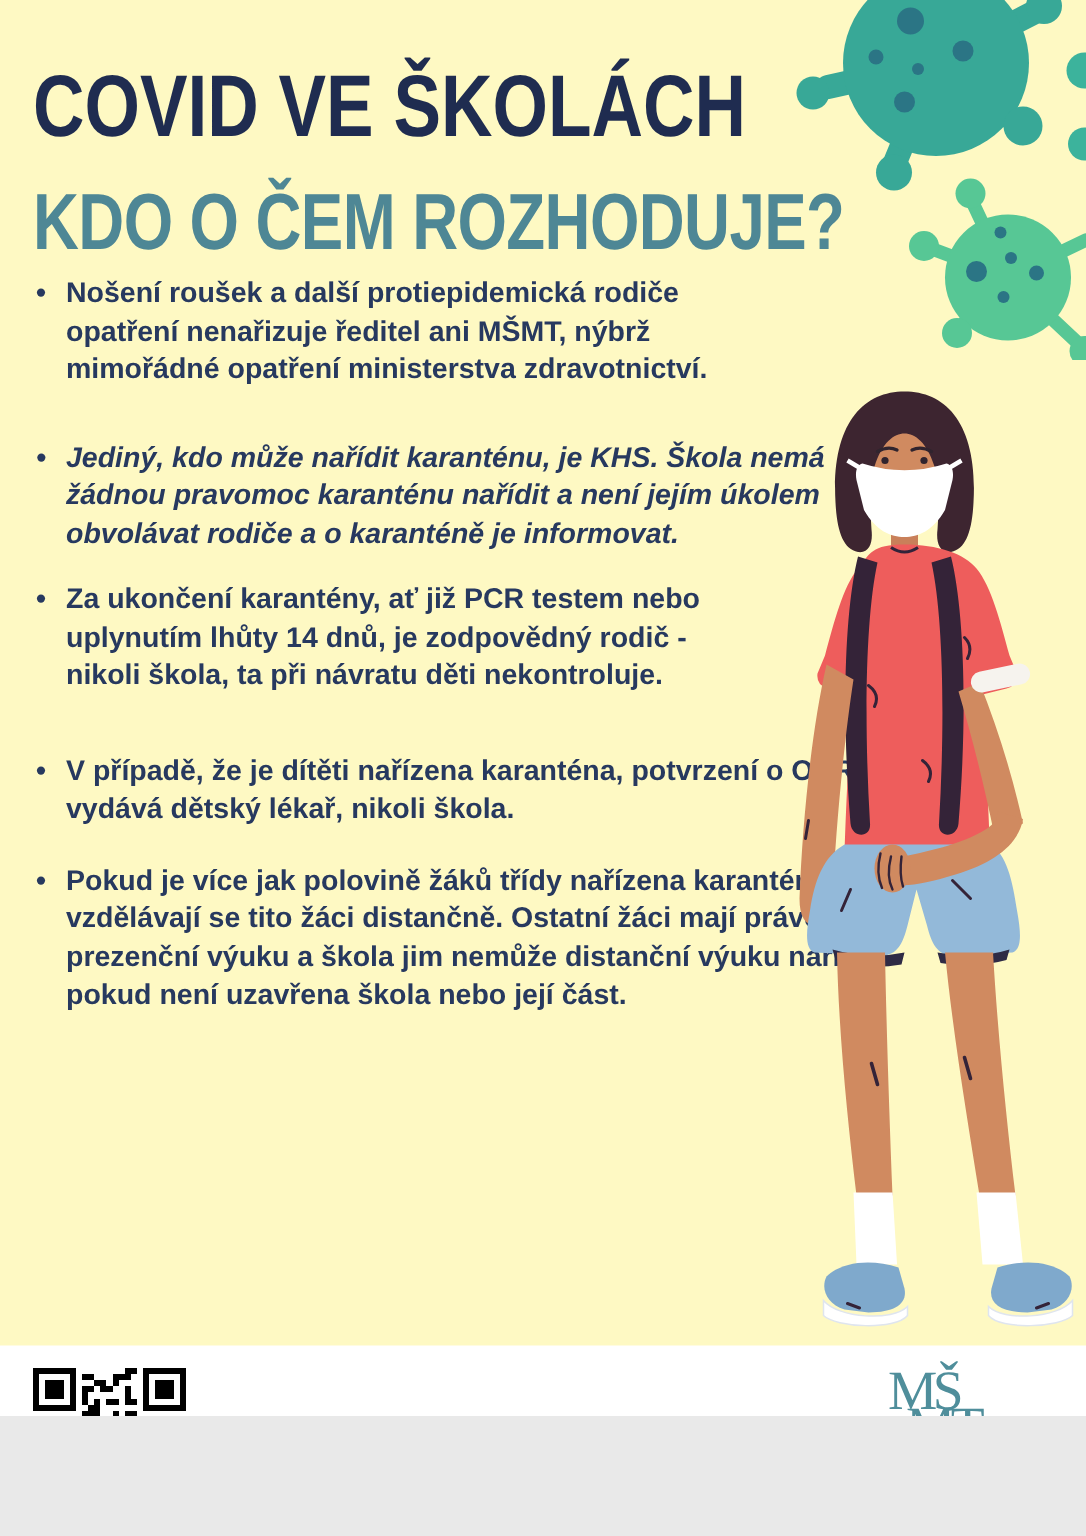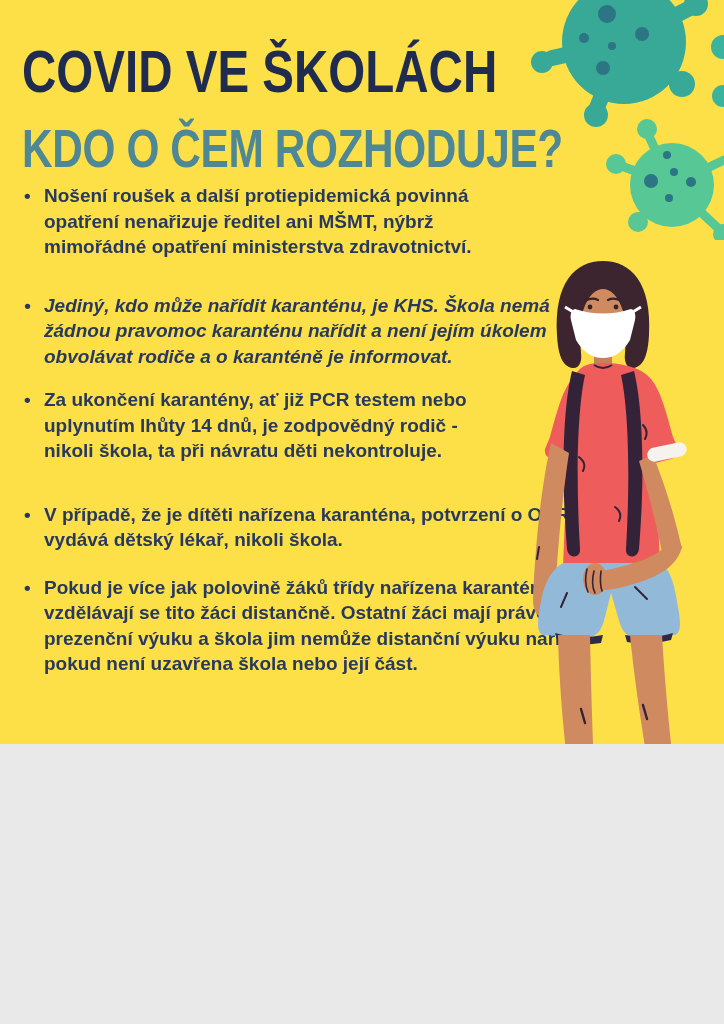--- a/index.html
+++ b/index.html
@@ -1,18 +1,18 @@
 <!DOCTYPE html>
 <html><head>
 <meta charset="utf-8">
 <style>
   html,body{margin:0;padding:0;background:#e9e9e9;}
   .poster{
-    position:relative;width:724px;height:744px;overflow:hidden;
-    background:#fde047;font-family:"Liberation Sans",sans-serif;
+    position:relative;width:724px;height:944px;overflow:hidden;
+    background:#fef9c3;font-family:"Liberation Sans",sans-serif;
   }
   
   .title{
     position:absolute;left:22px;top:38px;margin:0;
     font-size:54px;font-weight:700;color:#1f2c50;letter-spacing:0px;
     transform:scaleX(0.88) scaleY(1.08);transform-origin:left top;white-space:nowrap;
   }
   .subtitle{
     position:absolute;left:22px;top:118px;margin:0;
     font-size:53px;font-weight:700;color:#4e8795;letter-spacing:-0.5px;
@@ -36,21 +36,21 @@
   .person-svg{position:absolute;left:515px;top:257px;}
   
   .footer{position:absolute;left:0;top:897px;width:724px;height:127px;background:#ffffff;}
   .qr{position:absolute;left:22px;top:15px;}
   .url{
     position:absolute;left:186px;top:70px;
     font-family:Liberation Serif, serif;font-weight:700;font-size:24px;color:#24345e;
     letter-spacing:-0.5px;white-space:nowrap;
   }
   .logo-block{position:absolute;left:540px;top:14px;width:178px;text-align:center;}
-  .logo-mark{position:relative;height:64px;color:#4f8e9b;font-family:Liberation Sans, sans-serif;}
+  .logo-mark{position:relative;height:64px;color:#4f8e9b;font-family:Liberation Serif, serif;}
   .logo-mark span{position:absolute;font-size:37px;line-height:1;letter-spacing:-3px;}
   .logo-ms{left:52px;top:-2px;}
   .logo-mt{left:64px;top:22px;}
   .ministry{
     margin-top:4px;color:#9b9b9b;font-size:9.5px;letter-spacing:1.3px;
     line-height:1.55;white-space:nowrap;
   }
 </style>
 </head>
 <body>
@@ -94,21 +94,21 @@
     <circle cx="127" cy="181" r="7" fill="#2b7585"></circle>
     <circle cx="150" cy="172" r="4" fill="#2b7585"></circle>
     <circle cx="167" cy="182" r="5" fill="#2b7585"></circle>
     <circle cx="145" cy="198" r="4" fill="#2b7585"></circle>
   </svg>
 
   <h1 class="title">COVID VE ŠKOLÁCH</h1>
   <h2 class="subtitle">KDO O ČEM ROZHODUJE?</h2>
 
   <ul class="bullets">
-    <li class="b1">Nošení roušek a další protiepidemická povinná opatření nenařizuje ředitel ani MŠMT, nýbrž mimořádné opatření ministerstva zdravotnictví.</li>
+    <li class="b1">Nošení roušek a další protiepidemická rodiče opatření nenařizuje ředitel ani MŠMT, nýbrž mimořádné opatření ministerstva zdravotnictví.</li>
     <li class="b3">Jediný, kdo může nařídit karanténu, je KHS. Škola nemá žádnou pravomoc karanténu nařídit a není jejím úkolem obvolávat rodiče a o karanténě je informovat.</li>
     <li class="b4">Za ukončení karantény, ať již PCR testem nebo uplynutím lhůty 14 dnů, je zodpovědný rodič - nikoli škola, ta při návratu děti nekontroluje.</li>
     <li class="b5">V případě, že je dítěti nařízena karanténa, potvrzení o OČR vydává dětský lékař, nikoli škola.</li>
     <li class="b6">Pokud je více jak polovině žáků třídy nařízena karanténa, vzdělávají se tito žáci distančně. Ostatní žáci mají právo na prezenční výuku a škola jim nemůže distanční výuku nařídit, pokud není uzavřena škola nebo její část.</li>
   </ul>
 
   <svg class="person-svg" width="210" height="640" viewBox="0 0 210 640">
 
     <rect x="79" y="80" width="18" height="34" fill="#c9805a"></rect>
 

